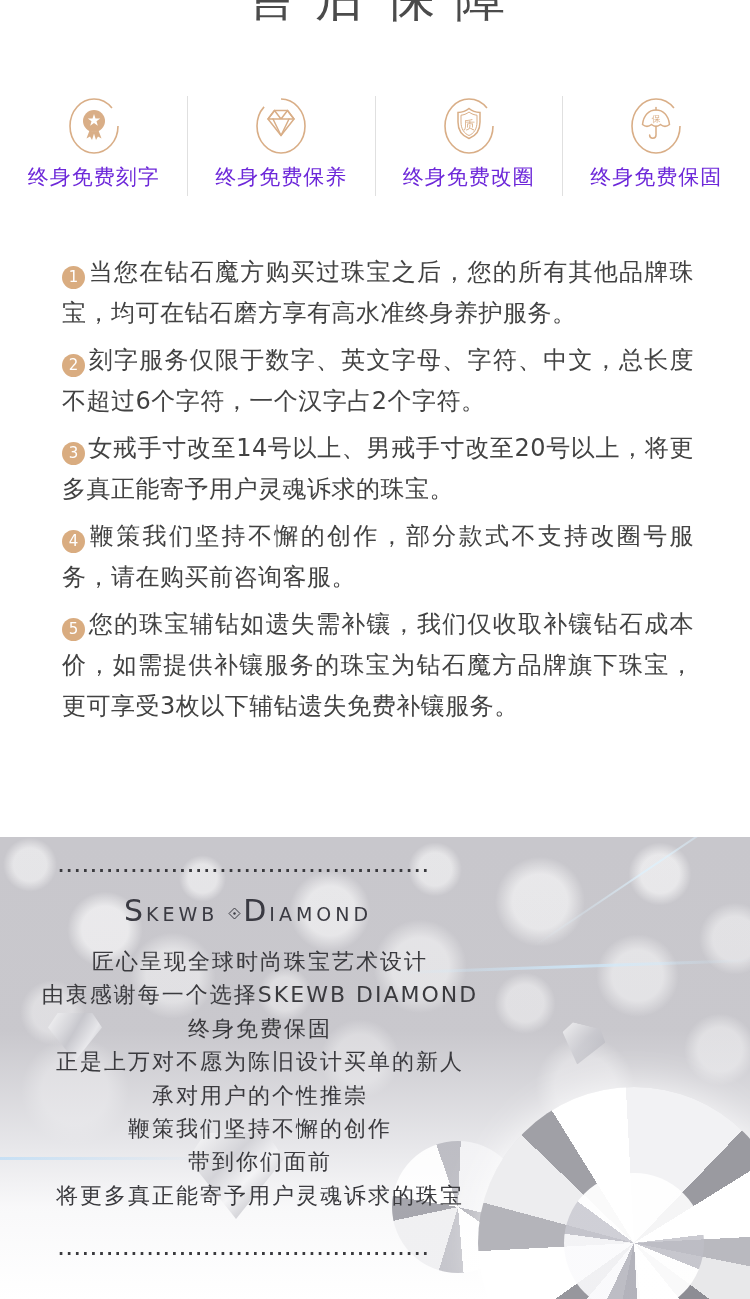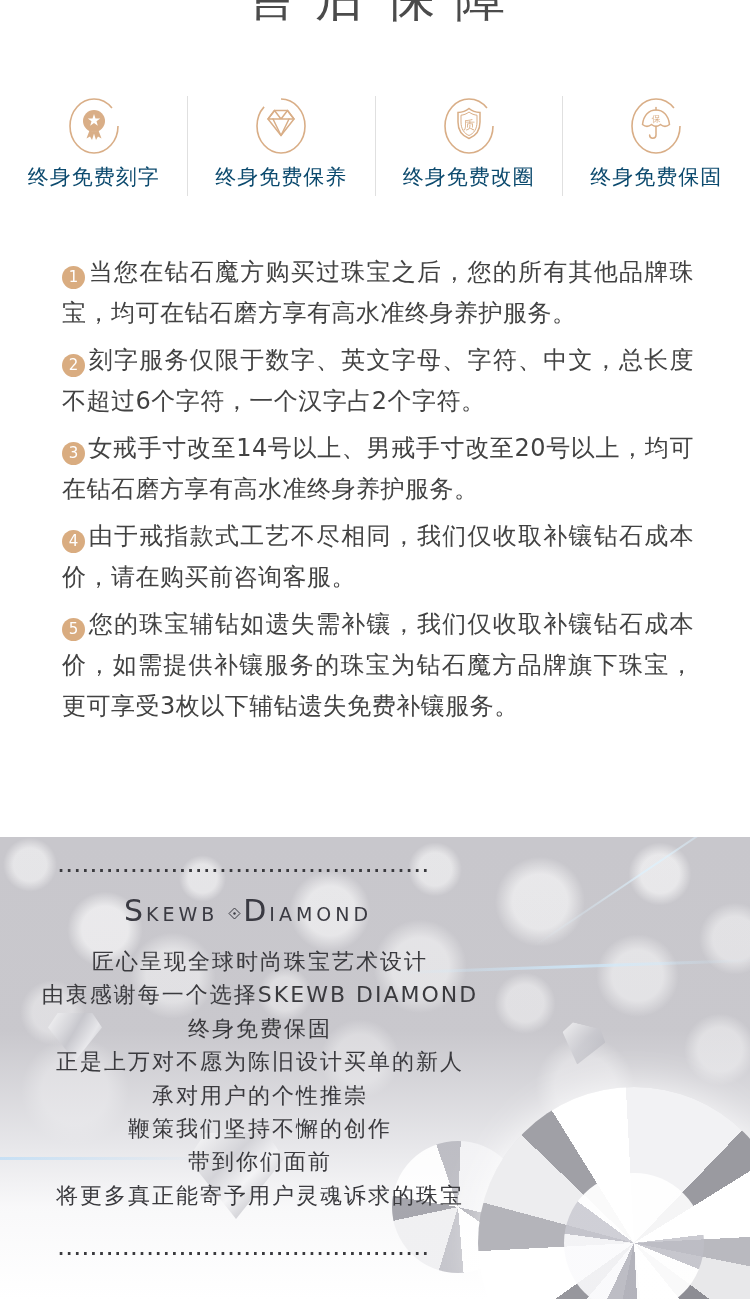--- a/index.html
+++ b/index.html
@@ -22,21 +22,21 @@
   
   .services{
     position:absolute;top:93px;left:0;width:750px;height:104px;
     display:flex;
   }
   .service-col{
     width:187.5px;display:flex;flex-direction:column;align-items:center;
   }
   .service-col svg{display:block;}
   .service-label{
-    margin-top:4px;font-size:21px;letter-spacing:1px;color:#0c4a6e;
+    margin-top:4px;font-size:21px;letter-spacing:1px;color:#6d28d9;
     white-space:nowrap;
   }
   .v-divider{
     position:absolute;top:3px;width:1px;height:100px;background:#e0e0e0;
   }
   .v-divider.d1{left:187px;}
   .v-divider.d2{left:375px;}
   .v-divider.d3{left:562px;}
 
   
@@ -224,24 +224,24 @@
   </div>
 
   <div class="policies">
     <p class="policy">
       <span class="num-badge">1</span><span>当您在钻石魔方购买过珠宝之后，您的所有其他品牌珠宝，均可在钻石磨方享有高水准终身养护服务。</span>
     </p>
     <p class="policy">
       <span class="num-badge">2</span><span>刻字服务仅限于数字、英文字母、字符、中文，总长度不超过6个字符，一个汉字占2个字符。</span>
     </p>
     <p class="policy">
-      <span class="num-badge">3</span><span>女戒手寸改至14号以上、男戒手寸改至20号以上，均可在钻石磨方享有高水准终身养护服务。</span>
-    </p>
-    <p class="policy">
-      <span class="num-badge">4</span><span>由于戒指款式工艺不尽相同，我们仅收取补镶钻石成本价，请在购买前咨询客服。</span>
+      <span class="num-badge">3</span><span>女戒手寸改至14号以上、男戒手寸改至20号以上，将更多真正能寄予用户灵魂诉求的珠宝。</span>
+    </p>
+    <p class="policy">
+      <span class="num-badge">4</span><span>鞭策我们坚持不懈的创作，部分款式不支持改圈号服务，请在购买前咨询客服。</span>
     </p>
     <p class="policy">
       <span class="num-badge">5</span><span>您的珠宝辅钻如遗失需补镶，我们仅收取补镶钻石成本价，如需提供补镶服务的珠宝为钻石魔方品牌旗下珠宝，更可享受3枚以下辅钻遗失免费补镶服务。</span>
     </p>
   </div>
 
   <div class="brand">
     <div class="flare f2"></div>
     <div class="flare f1"></div>
     <div class="flare f3"></div>

